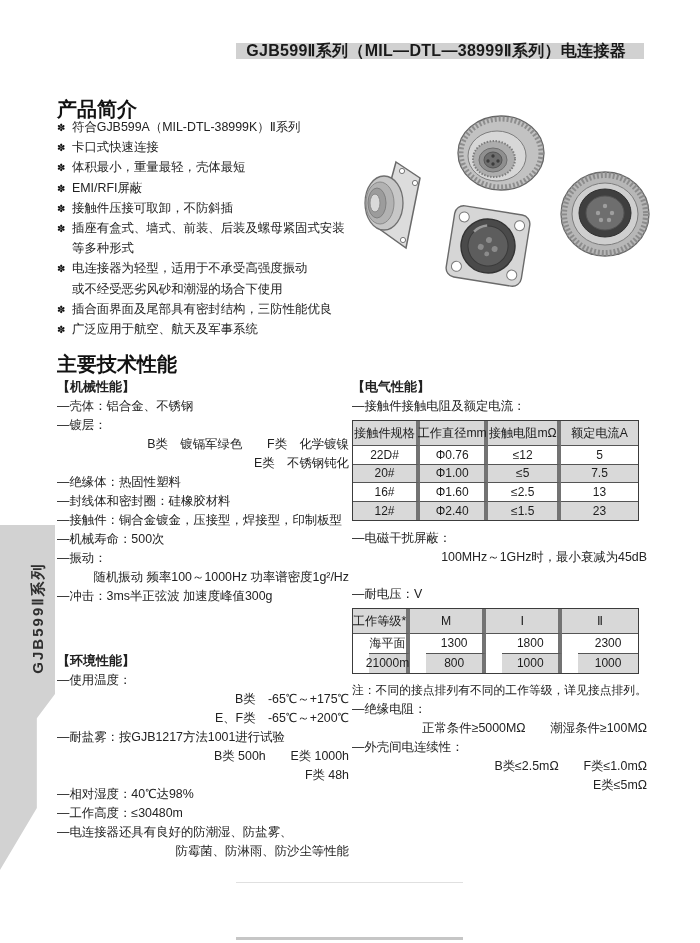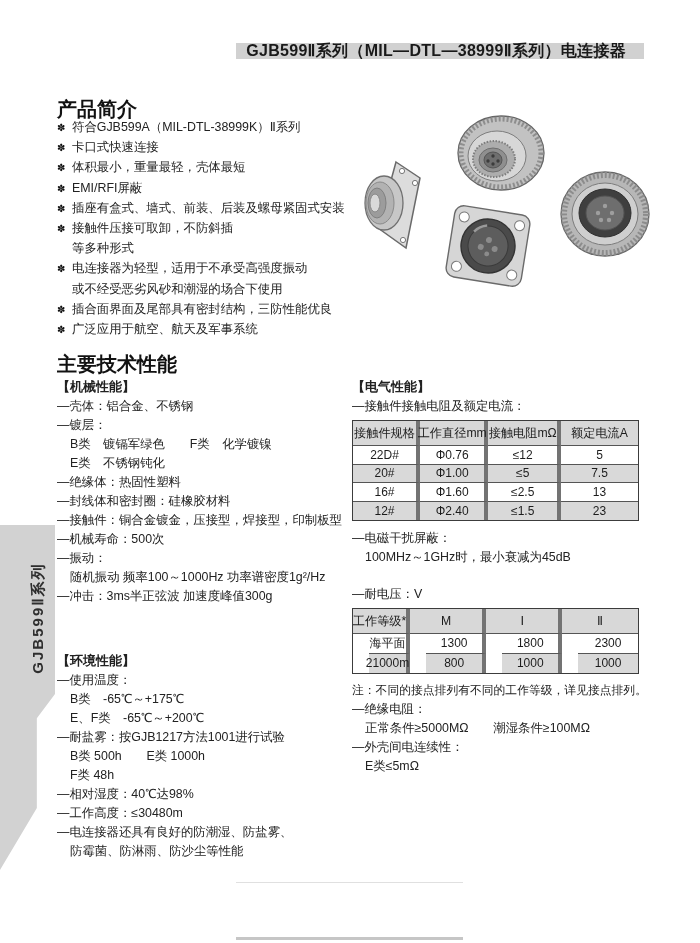--- a/index.html
+++ b/index.html
@@ -21,21 +21,21 @@
 
   
   #intro-list{left:57px;top:117px;width:310px;}
   .iline{height:20.2px;line-height:20.2px;font-size:12.4px;white-space:nowrap;color:#222;}
   .iline .bullet{display:inline-block;width:15px;font-size:10px;color:#111;}
   .iline.cont{padding-left:15px;}
 
   
   .specs .line{height:19px;line-height:19px;font-size:12.4px;white-space:nowrap;color:#222;}
   .specs .sect{height:20px;line-height:20px;font-size:13px;font-weight:600;color:#222;}
-  .specs .ind{padding-left:13px;}
+  .specs .ind{padding-left:13px;text-align:right;}
 
   
   .tbl{display:grid;border:1.5px solid #3c3c3c;background:#fff;width:287px;box-sizing:border-box;}
   #contact-table{grid-template-columns:23.5% 24% 25.5% 27%;margin-top:4px;}
   #voltage-table{grid-template-columns:20% 26.8% 26.6% 26.6%;margin-top:4px;}
   .tbl .c{
     display:flex;align-items:center;justify-content:center;
     font-size:12px;color:#1c1c1c;white-space:nowrap;
     border-right:4px solid #737373;border-bottom:1px solid #555;box-sizing:border-box;
   }
@@ -73,22 +73,22 @@
   <span>GJB599Ⅱ系列（MIL—DTL—38999Ⅱ系列）电连接器</span>
 </div>
 
 <div class="abs h1" style="left:57px;top:96px;">产品简介</div>
 
 <div class="abs" id="intro-list">
   <div class="iline"><span class="bullet">✽</span><span>符合GJB599A（MIL-DTL-38999K）Ⅱ系列</span></div>
   <div class="iline"><span class="bullet">✽</span><span>卡口式快速连接</span></div>
   <div class="iline"><span class="bullet">✽</span><span>体积最小，重量最轻，壳体最短</span></div>
   <div class="iline"><span class="bullet">✽</span><span>EMI/RFI屏蔽</span></div>
+  <div class="iline"><span class="bullet">✽</span><span>接触件压接可取卸，不防斜插</span></div>
   <div class="iline"><span class="bullet">✽</span><span>插座有盒式、墙式、前装、后装及螺母紧固式安装</span></div>
-  <div class="iline"><span class="bullet">✽</span><span>接触件压接可取卸，不防斜插</span></div>
   <div class="iline cont"><span>等多种形式</span></div>
   <div class="iline"><span class="bullet">✽</span><span>电连接器为轻型，适用于不承受高强度振动</span></div>
   <div class="iline cont"><span>或不经受恶劣风砂和潮湿的场合下使用</span></div>
   <div class="iline"><span class="bullet">✽</span><span>插合面界面及尾部具有密封结构，三防性能优良</span></div>
   <div class="iline"><span class="bullet">✽</span><span>广泛应用于航空、航天及军事系统</span></div>
 </div>
 
 <div class="abs" id="photos">
 
   <svg style="left:8px;top:52px;" width="66" height="95" viewBox="0 0 66 95">
@@ -228,20 +228,21 @@
     <div class="c td alt lr">21000m</div>
     <div class="c td alt lr">800</div>
     <div class="c td alt lr">1000</div>
     <div class="c td alt lc lr">1000</div>
   </div>
 
   <div class="line" style="margin-top:7px;font-size:11.8px;">注：不同的接点排列有不同的工作等级，详见接点排列。</div>
   <div class="line">—绝缘电阻：</div>
   <div class="line ind">正常条件≥5000MΩ　　潮湿条件≥100MΩ</div>
   <div class="line">—外壳间电连续性：</div>
+  <div class="line ind">B类≤2.5mΩ　　F类≤1.0mΩ</div>
   <div class="line ind">E类≤5mΩ</div>
 </div>
 
 <div class="abs" id="sidebar-tab"></div>
 <div class="abs" id="sidebar-tab-label">GJB599Ⅱ系列</div>
 
 <div class="abs" id="footer-rule-light"></div>
 <div class="abs" id="footer-rule-dark"></div>
 
 </body></html>

